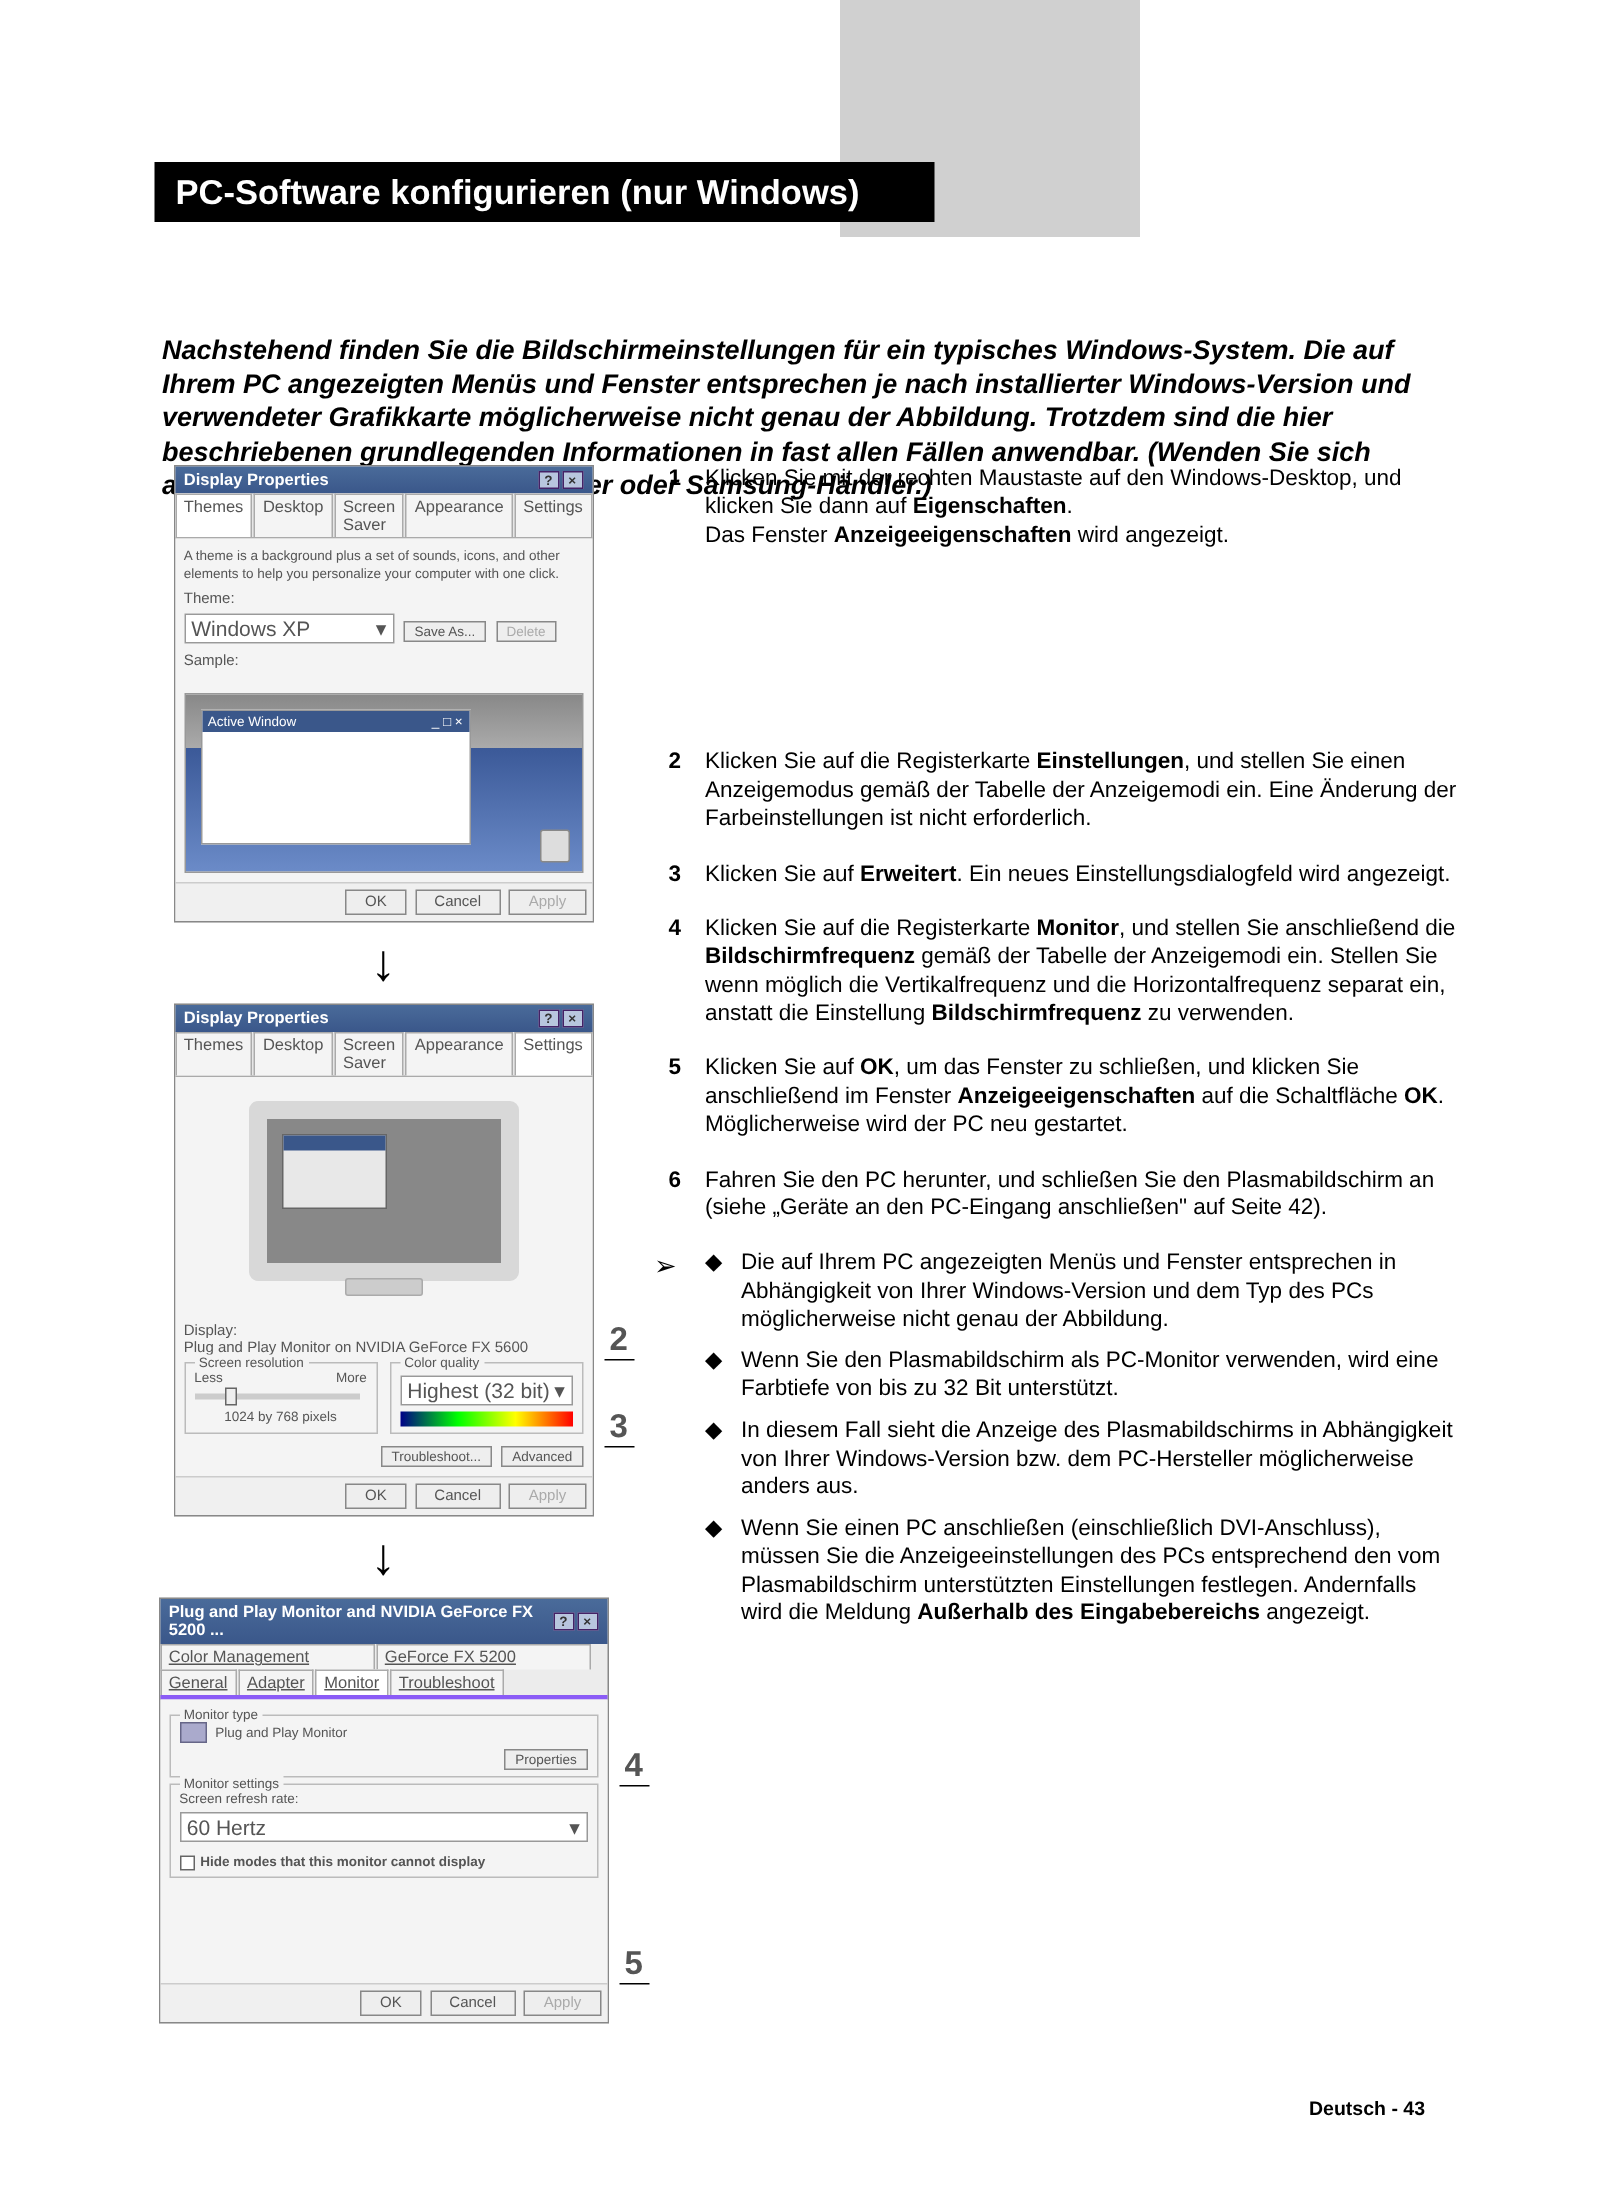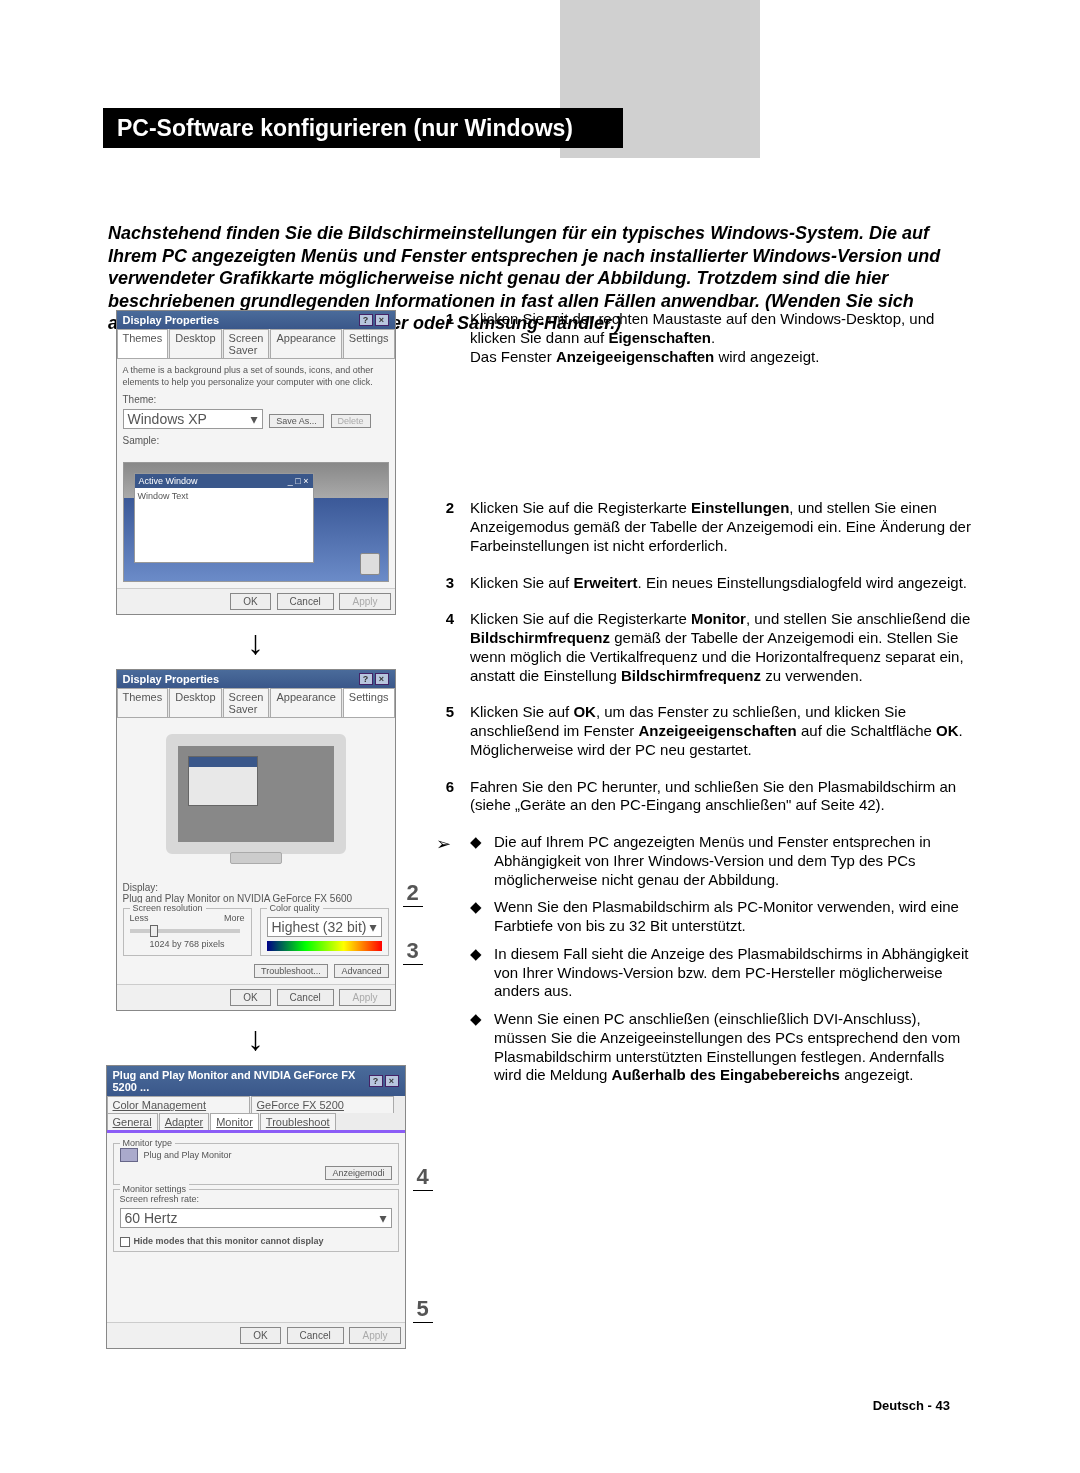--- a/index.html
+++ b/index.html
@@ -198,21 +198,20 @@
           <span class="btn-sm">Save As...</span>
           <span class="btn-sm" style="color:#aaa">Delete</span>
         </div>
         <div style="margin-top:6px;">Sample:</div>
         <div class="sample">
           <div class="aw">
             <div class="awtitle">
                   <span>Active Window</span>
                   <span>_ □ ×</span>
                 </div>
-            <div class="awbody">Window Text</div>
           </div>
           <div class="bin"></div>
         </div>
       </div>
       <div class="win-btns">
         <span class="b">OK</span>
         <span class="b">Cancel</span>
         <span class="b disabled">Apply</span>
       </div>
     </div>
@@ -295,21 +294,21 @@
         <div class="tab active">Monitor</div>
         <div class="tab">Troubleshoot</div>
       </div>
       <div class="win-body">
         <div class="fieldset">
           <span class="legend">Monitor type</span>
           <div style="display:flex;align-items:center;gap:6px;">
             <div style="width:18px;height:14px;background:#aac;border:1px solid #668;"></div>
             <span>Plug and Play Monitor</span>
           </div>
-          <div style="text-align:right;margin-top:4px;"><span class="btn-sm">Anzeigemodi</span></div>
+          <div style="text-align:right;margin-top:4px;"><span class="btn-sm">Properties</span></div>
         </div>
         <div class="fieldset">
           <span class="legend">Monitor settings</span>
           <div>Screen refresh rate:</div>
           <div class="dropdown" style="width:100%">
                 <span>60 Hertz</span>
                 <span>▾</span>
               </div>
           <div style="margin-top:8px;font-weight:bold;"><span class="chk"></span><span>Hide modes that this monitor cannot display</span></div>
         </div>

